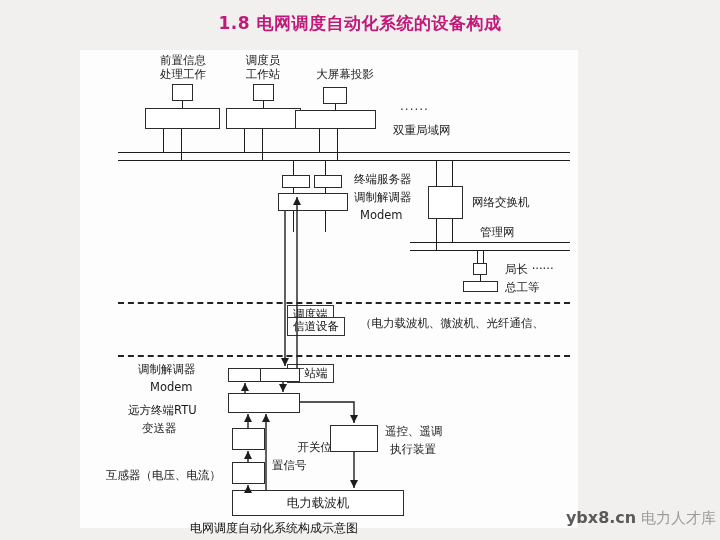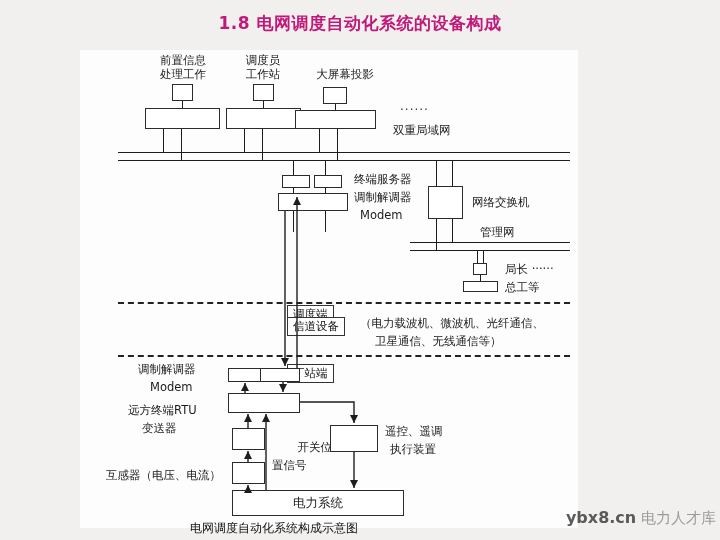--- a/index.html
+++ b/index.html
@@ -173,21 +173,20 @@
     <div class="lbl" style="left:425px; top:212px; width:90px; text-align:left;">局长 ······</div>
     <div class="lbl" style="left:425px; top:230px; width:90px; text-align:left;">总工等</div>
 
     <div class="boxlbl" style="left:207px; top:219px;margin-top:36px;">调度端</div>
 
     <div class="dash" style="left:38px; top:252px; width:452px;"></div>
     <div class="dash" style="left:38px; top:305px; width:452px;"></div>
 
     <div class="boxlbl" style="left:207px; top:267px;">信道设备</div>
     <div class="lbl" style="left:280px; top:266px; width:215px; text-align:left;">（电力载波机、微波机、光纤通信、</div>
-    <div class="lbl" style="left:295px; top:284px; width:200px; text-align:left;">卫星通信、无线通信等）</div>
 
     <div class="boxlbl" style="left:207px; top:314px;">厂站端</div>
 
     <div class="lbl" style="left:58px; top:312px; width:110px; text-align:left;">调制解调器</div>
     <div class="lbl" style="left:70px; top:330px; width:90px; text-align:left;">Modem</div>
 
     <div class="unit" style="left:148px; top:318px; width:40px; height:14px;"></div>
     <div class="unit" style="left:180px; top:318px; width:40px; height:14px;"></div>
 
     <div class="unit" style="left:148px; top:343px; width:72px; height:20px;"></div>
@@ -200,21 +199,21 @@
     <div class="unit" style="left:152px; top:412px; width:33px; height:22px;"></div>
 
     <div class="lbl" style="left:192px; top:390px; width:60px; text-align:right;">开关位</div>
     <div class="lbl" style="left:192px; top:408px; width:60px; text-align:left;">置信号</div>
 
     <div class="unit" style="left:250px; top:375px; width:48px; height:27px;"></div>
     <div class="lbl" style="left:305px; top:374px; width:100px; text-align:left;">遥控、遥调</div>
     <div class="lbl" style="left:310px; top:392px; width:90px; text-align:left;">执行装置</div>
 
     <div class="unit" style="left:152px; top:440px; width:172px; height:26px;"></div>
-    <div class="lbl" style="left:152px; top:446px; width:172px; font-size:12.5px;">电力系统</div>
+    <div class="lbl" style="left:152px; top:446px; width:172px; font-size:12.5px;">电力载波机</div>
 
     <svg class="arrows" width="498" height="478">
       <defs>
         <marker id="ah" markerWidth="8" markerHeight="8" refX="6" refY="3" orient="auto">
           <path d="M0,0 L6,3 L0,6 z" fill="#1d1d1d"></path>
         </marker>
       </defs>
 
       <line x1="205" y1="161" x2="205" y2="316" stroke="#1d1d1d" stroke-width="1.4" marker-end="url(#ah)"></line>
 

